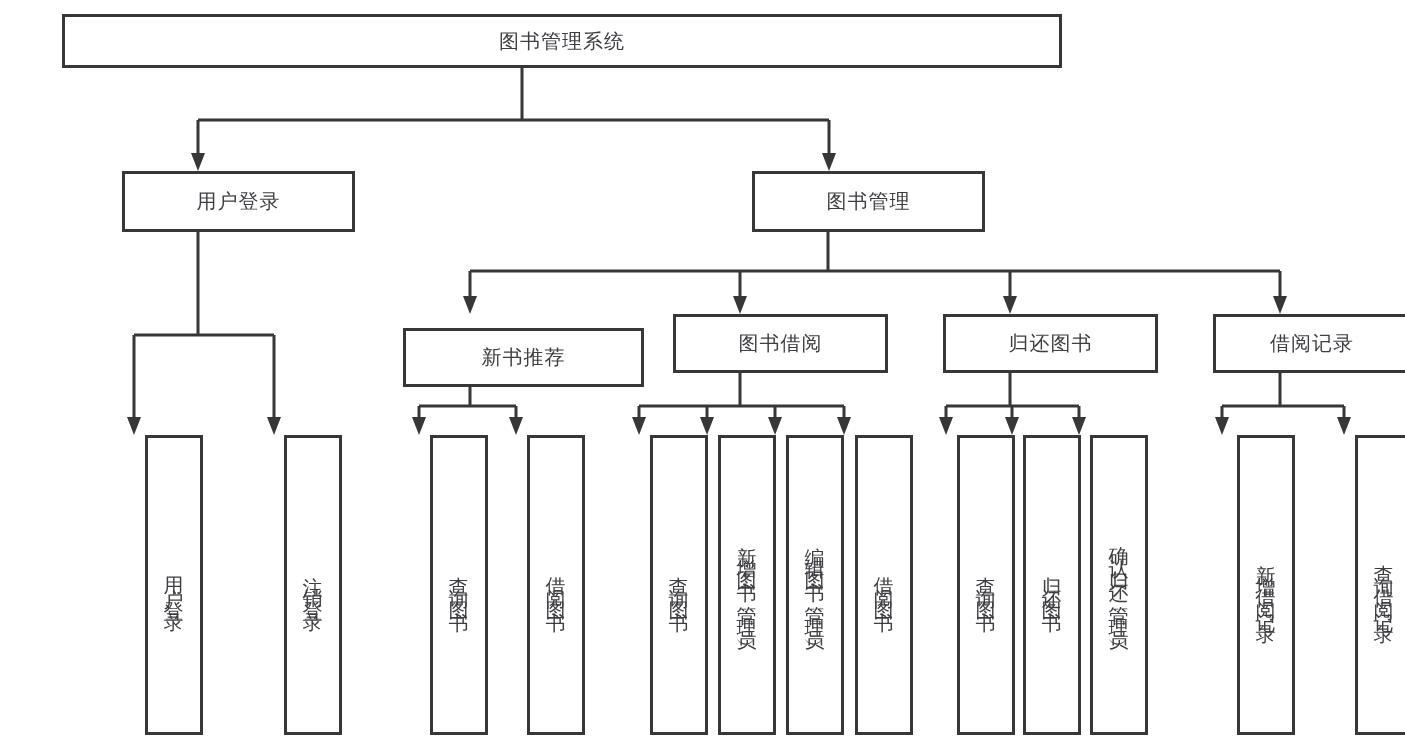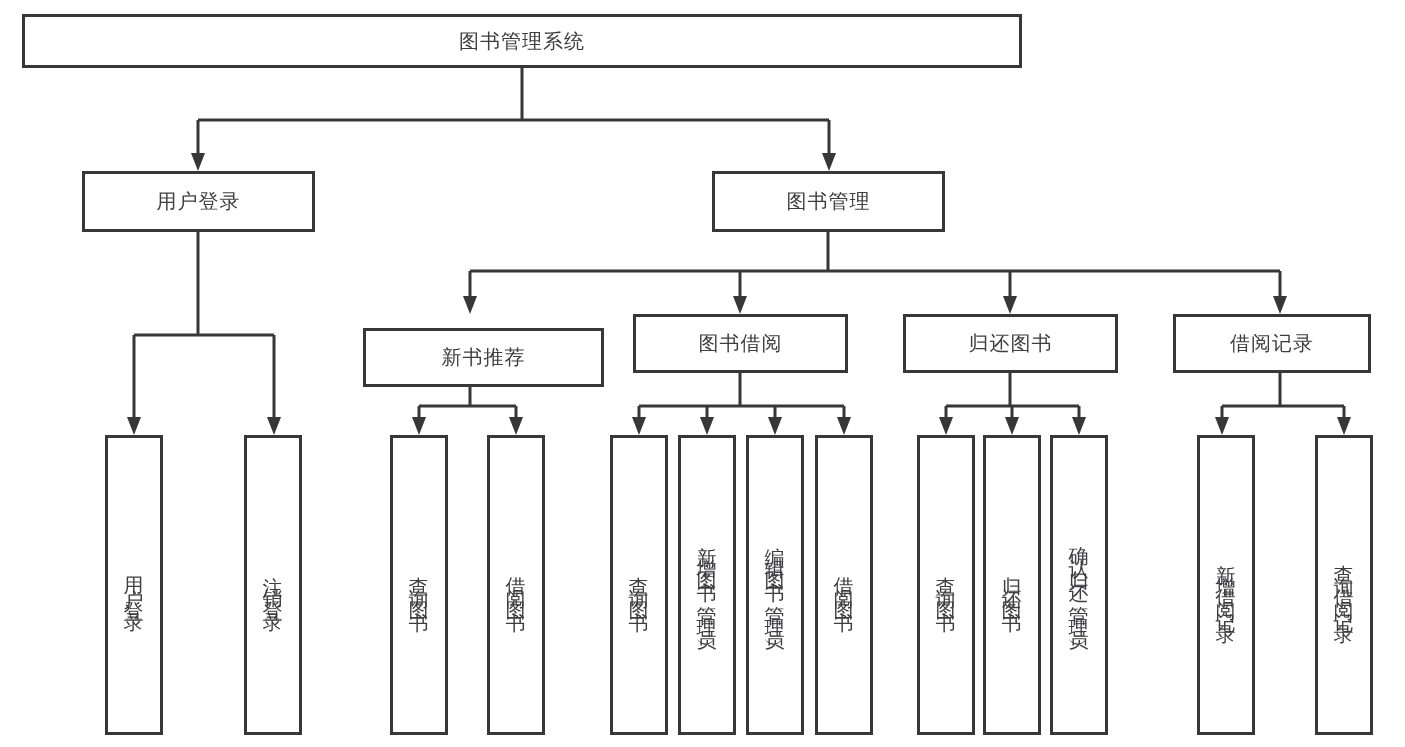--- a/index.html
+++ b/index.html
@@ -4,21 +4,21 @@
 <style>
   html,body{margin:0;padding:0;background:#fff;}
   .stage{
     position:relative;width:1405px;height:747px;background:#ffffff;overflow:hidden;
     font-family:"DejaVu Sans","Liberation Sans",sans-serif;
   }
   .connectors{position:absolute;left:0;top:0;width:1405px;height:747px;}
   .node{
     position:absolute;background:#ffffff;border:3px solid #373737;box-sizing:border-box;
     display:flex;align-items:center;justify-content:center;
-    color:#3d3d42;font-size:20px;letter-spacing:1px;
+    color:#3d3d42;font-size:20px;letter-spacing:1px;margin-left:40px;
   }
   .node.v .lbl{
     writing-mode:vertical-rl;text-orientation:mixed;
     letter-spacing:12px;line-height:1;white-space:nowrap;
   }
   .node.h .lbl{white-space:nowrap;}
   .watermark{
     position:absolute;right:6px;bottom:3px;z-index:5;
     color:rgba(160,160,160,0.78);font-size:22px;letter-spacing:1px;white-space:nowrap;
   }

